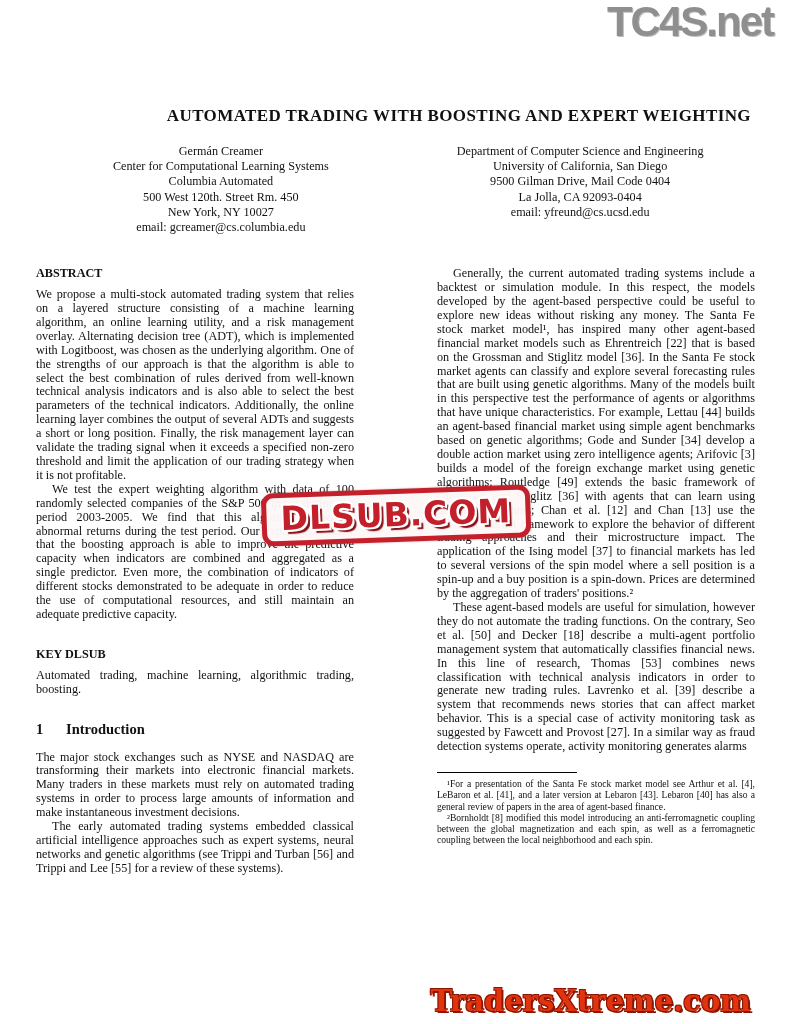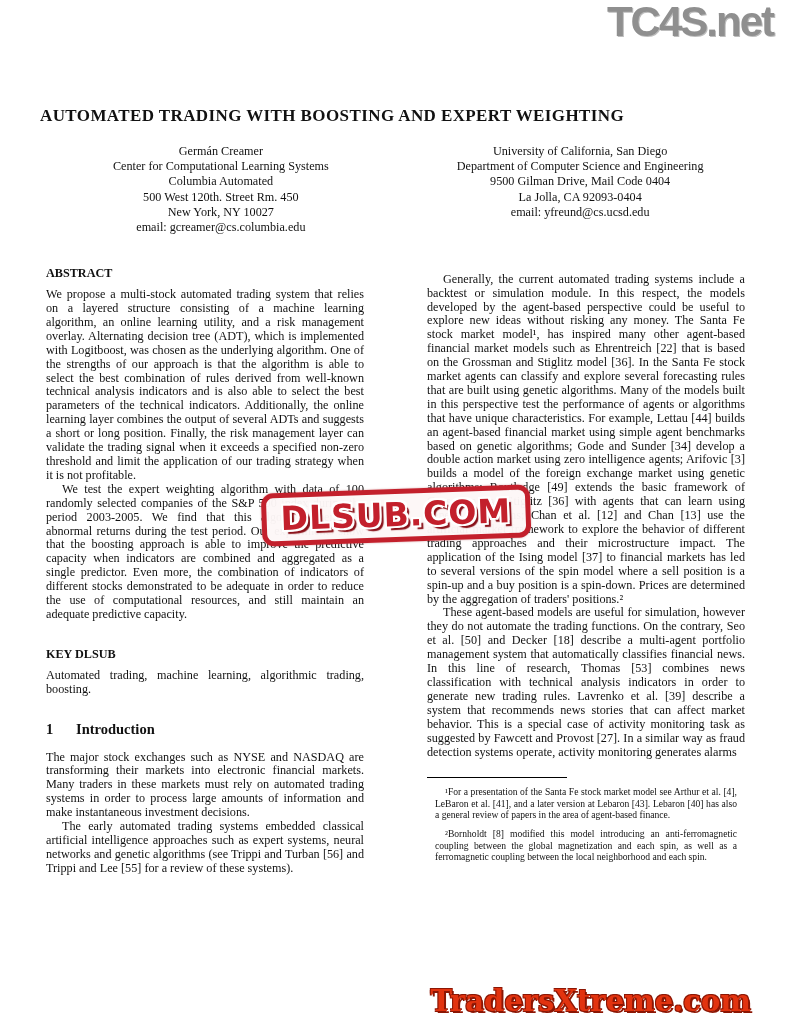--- a/index.html
+++ b/index.html
@@ -19,38 +19,38 @@
     right: 18px;
     font-family: "Liberation Sans", sans-serif;
     font-weight: bold;
     font-size: 42px;
     color: #8f8f8f;
     letter-spacing: -2px;
     text-shadow: 1px 1px 0 #bdbdbd;
   }
   .title {
     margin: 106px 40px 0 40px;
-    text-align: left;
+    text-align: right;
     font-weight: bold;
     font-size: 17px;
     letter-spacing: 0.4px;
   }
   .authors { display: flex; justify-content: center; margin-top: 18px; padding-left: 10px; }
   .author { width: 46%; text-align: center; font-size: 12.2px; line-height: 15.2px; }
-  .columns { display: flex; justify-content: space-between; padding: 0 46px; margin-top: 32px; align-items: center; }
+  .columns { display: flex; justify-content: space-between; padding: 0 36px; margin-top: 32px; }
   .col { width: 318px; font-size: 12.2px; line-height: 13.9px; text-align: justify; }
   .head { font-weight: bold; font-size: 12.2px; margin: 0 0 7px 0; text-align: left; }
   p.noindent { margin: 0; }
   p.indent { margin: 0; text-indent: 16px; }
   .block-gap { height: 26px; }
   .sec-head { font-weight: bold; font-size: 14.5px; margin: 0 0 14px 0; text-align: left; }
   .sec-num { display: inline-block; width: 30px; }
   .footnotes { margin-top: 18px; font-size: 9.6px; line-height: 11.3px; }
   .fn-rule { width: 140px; border-top: 1px solid #000; margin-bottom: 5px; }
-  .fn { margin: 8px; text-indent: 10px; text-align: justify; }
+  .fn { margin: 0; text-indent: 10px; text-align: justify; }
   .stamp {
     position: absolute;
     top: 489px;
     left: 50%;
     transform: translateX(-50%) rotate(-2deg);
     border: 5px solid #c3202c;
     border-radius: 12px;
     padding: 1px 14px 3px 14px;
     background: rgba(253, 247, 247, 0.97);
     box-shadow: 0 0 2px rgba(140, 20, 25, 0.4);
@@ -90,22 +90,22 @@
   <div class="authors">
     <div class="author">
       <div>Germán Creamer</div>
       <div>Center for Computational Learning Systems</div>
       <div>Columbia Automated</div>
       <div>500 West 120th. Street Rm. 450</div>
       <div>New York, NY 10027</div>
       <div>email: gcreamer@cs.columbia.edu</div>
     </div>
     <div class="author">
+      <div>Department of Computer Science and Engineering</div>
       <div>University of California, San Diego</div>
-      <div>Department of Computer Science and Engineering</div>
       <div>9500 Gilman Drive, Mail Code 0404</div>
       <div>La Jolla, CA 92093-0404</div>
       <div>email: yfreund@cs.ucsd.edu</div>
     </div>
   </div>
 
   <div class="columns">
 
     <div class="col">
       <div class="head">ABSTRACT</div>

